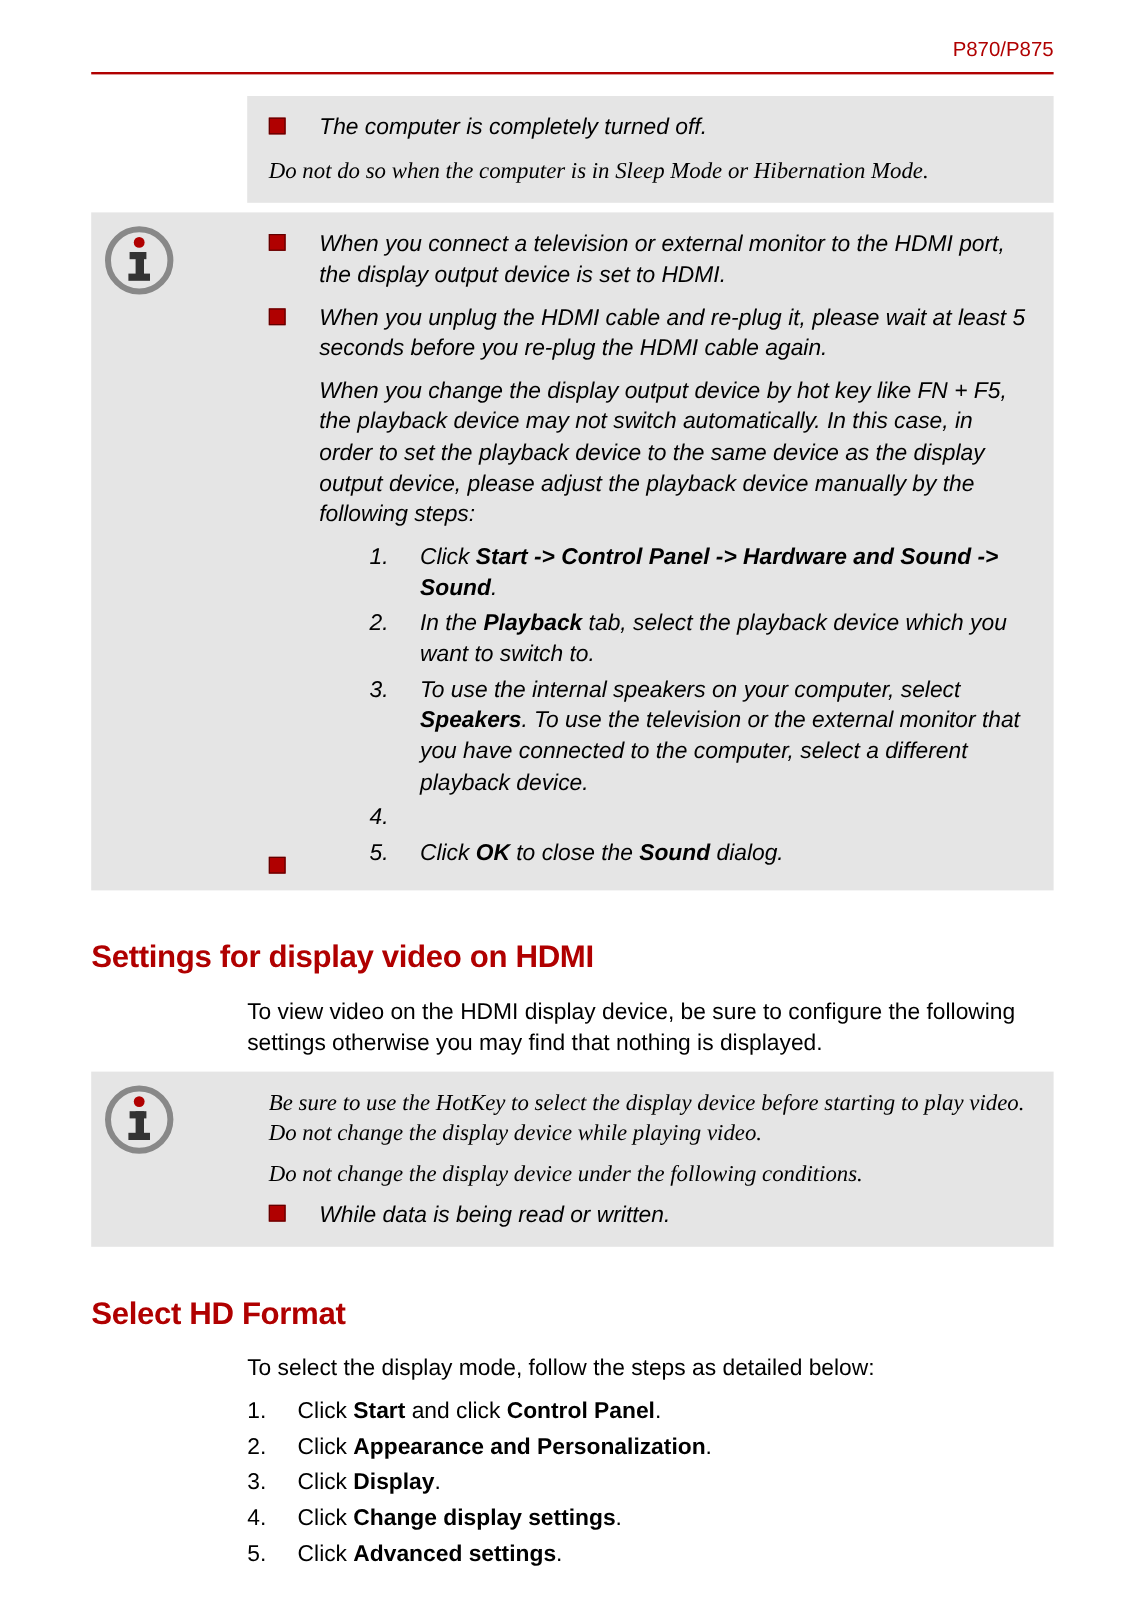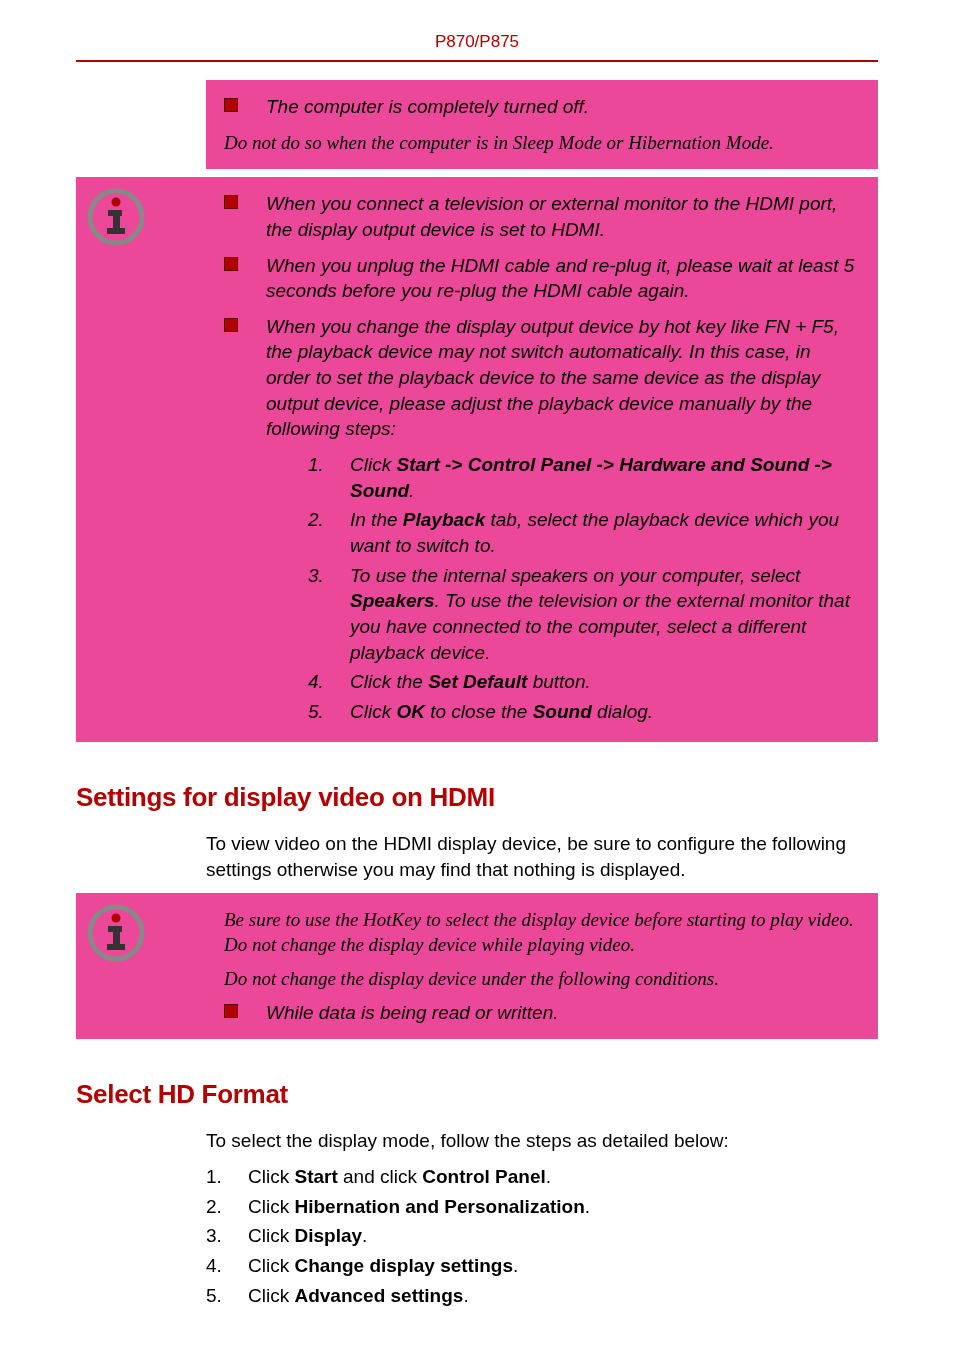--- a/index.html
+++ b/index.html
@@ -1,20 +1,20 @@
 <!DOCTYPE html>
 <html><head>
 <meta charset="utf-8">
 <style>
   * { box-sizing: border-box; margin: 0; padding: 0; }
   html, body { width: 954px; background: #fff; font-family: Arial, Helvetica, sans-serif; color: #000; }
   .page { width: 954px; min-height: 1345px; padding: 32px 76px 30px 76px; position: relative; }
-  .header-right { text-align: center; color: #b00000; font-size: 17px; margin-bottom: 8px; }
+  .header-right { text-align: right; color: #b00000; font-size: 17px; margin-bottom: 8px; }
   .red-rule { border: none; border-top: 2px solid #b00000; margin-bottom: 18px; }
-  .note-block { background: #ec4899; padding: 14px 18px 14px 18px; margin-left: 130px; margin-bottom: 8px; }
+  .note-block { background: #e5e5e5; padding: 14px 18px 14px 18px; margin-left: 130px; margin-bottom: 8px; }
   .note-block.with-icon { margin-left: 0; padding-left: 148px; position: relative; }
   .info-icon-wrap { position: absolute; left: 0; top: 10px; width: 80px; height: 80px; display: flex; align-items: flex-start; justify-content: center; }
   .bullet-row { display: flex; align-items: flex-start; margin-bottom: 10px; }
   .bullet-row:last-child { margin-bottom: 0; }
   .red-square { width: 14px; height: 14px; background: #b00000; border: 1px solid #600000; flex-shrink: 0; margin-top: 4px; margin-right: 28px; }
   .bullet-text { font-style: italic; font-size: 19px; line-height: 1.35; }
   .plain-italic { font-style: italic; font-size: 19px; line-height: 1.35; margin-top: 8px; font-family: Liberation Serif, serif; }
   .ol-steps { list-style: none; margin-left: 42px; margin-top: 10px; }
   .ol-steps li { display: flex; font-style: italic; font-size: 19px; line-height: 1.35; margin-bottom: 4px; }
   .ol-num { width: 42px; flex-shrink: 0; }
@@ -51,40 +51,39 @@
       </svg>
     </div>
     <div class="bullet-row">
       <div class="red-square"></div>
       <div class="bullet-text">When you connect a television or external monitor to the HDMI port, the display output device is set to HDMI.</div>
     </div>
     <div class="bullet-row">
       <div class="red-square"></div>
       <div class="bullet-text">When you unplug the HDMI cable and re-plug it, please wait at least 5 seconds before you re-plug the HDMI cable again.</div>
     </div>
-    <div class="bullet-row" style="margin-bottom:0;">
+    <div class="bullet-row" style="margin-bottom:0;align-items:flex-end;">
       <div class="red-square"></div>
       <div style="flex:1;">
         <div class="bullet-text">When you change the display output device by hot key like FN + F5, the playback device may not switch automatically. In this case, in order to set the playback device to the same device as the display output device, please adjust the playback device manually by the following steps:</div>
         <ul class="ol-steps">
           <li>
             <span class="ol-num">1.</span>
             <span><span>Click </span><b>Start -&gt; Control Panel -&gt; Hardware and Sound -&gt; Sound</b><span>.</span></span>
           </li>
           <li>
             <span class="ol-num">2.</span>
             <span><span>In the </span><b>Playback</b><span> tab, select the playback device which you want to switch to.</span></span>
           </li>
           <li>
             <span class="ol-num">3.</span>
             <span><span>To use the internal speakers on your computer, select </span><b>Speakers</b><span>. To use the television or the external monitor that you have connected to the computer, select a different playback device.</span></span>
           </li>
           <li>
             <span class="ol-num">4.</span>
-            <span><span>Click the </span><b>Set Default</b><span> button.</span></span>
           </li>
           <li>
             <span class="ol-num">5.</span>
             <span><span>Click </span><b>OK</b><span> to close the </span><b>Sound</b><span> dialog.</span></span>
           </li>
         </ul>
       </div>
     </div>
   </div>
 
@@ -111,21 +110,21 @@
 
   <h2 class="h2-red">Select HD Format</h2>
   <p class="body-para">To select the display mode, follow the steps as detailed below:</p>
   <ul class="ol-body">
     <li>
       <span class="ol-num">1.</span>
       <span><span>Click </span><b>Start</b><span> and click </span><b>Control Panel</b><span>.</span></span>
     </li>
     <li>
       <span class="ol-num">2.</span>
-      <span><span>Click </span><b>Hibernation and Personalization</b><span>.</span></span>
+      <span><span>Click </span><b>Appearance and Personalization</b><span>.</span></span>
     </li>
     <li>
       <span class="ol-num">3.</span>
       <span><span>Click </span><b>Display</b><span>.</span></span>
     </li>
     <li>
       <span class="ol-num">4.</span>
       <span><span>Click </span><b>Change display settings</b><span>.</span></span>
     </li>
     <li>

